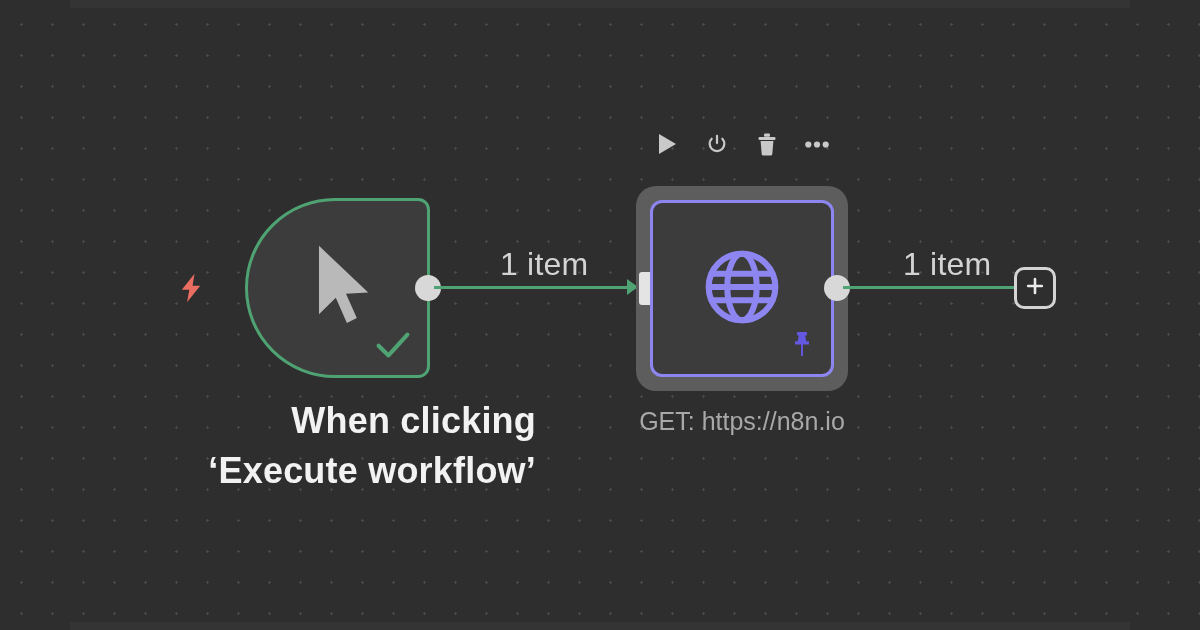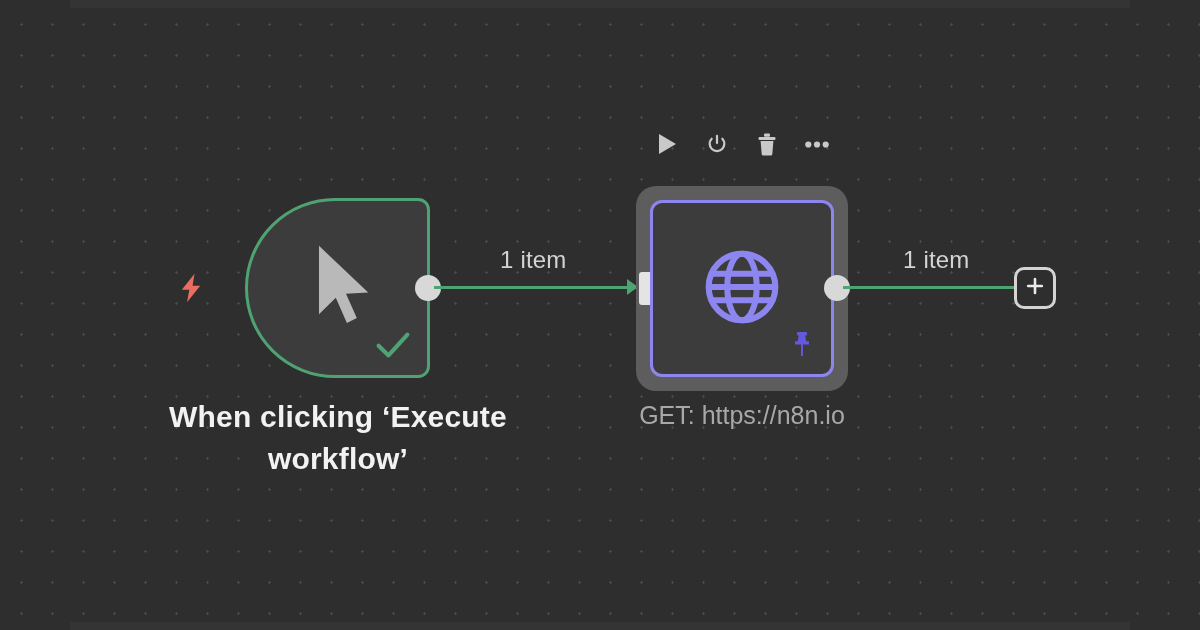--- a/index.html
+++ b/index.html
@@ -161,21 +161,21 @@
     width: 0;
     height: 0;
     border-left: 11px solid #4fa373;
     border-top: 8px solid transparent;
     border-bottom: 8px solid transparent;
   }
 
   .item-label {
     position: absolute;
     color: #d3d3d3;
-    font-size: 24px;
+    font-size: 32px;
     letter-spacing: 0.2px;
     white-space: nowrap;
     text-align: center;
   }
   .item-label.l1 { left: 500px; top: 246px; }
   .item-label.l2 { left: 903px; top: 246px; }
 
   .plus-btn {
     position: absolute;
     left: 1014px;
@@ -193,30 +193,31 @@
     color: #eaeaea;
   }
 
   
   .caption {
     position: absolute;
     text-align: center;
   }
   .caption .title {
     color: #f2f2f2;
-    font-size: 30px;
+    font-size: 36px;
     font-weight: bold;
     line-height: 1.4;
     letter-spacing: 0.2px;
+    text-align: right;
   }
   .caption .subtitle {
     color: #a8a8a8;
     font-size: 25px;
     line-height: 1.3;
-    margin-top: 3px;
+    margin-top: 9px;
     text-align: center;
   }
   .caption.trigger-caption { left: 140px; top: 396px; width: 396px; }
   .caption.http-caption    { left: 592px; top: 396px; width: 300px; }
 </style>
 </head>
 <body>
 
 <div id="canvas">
 

